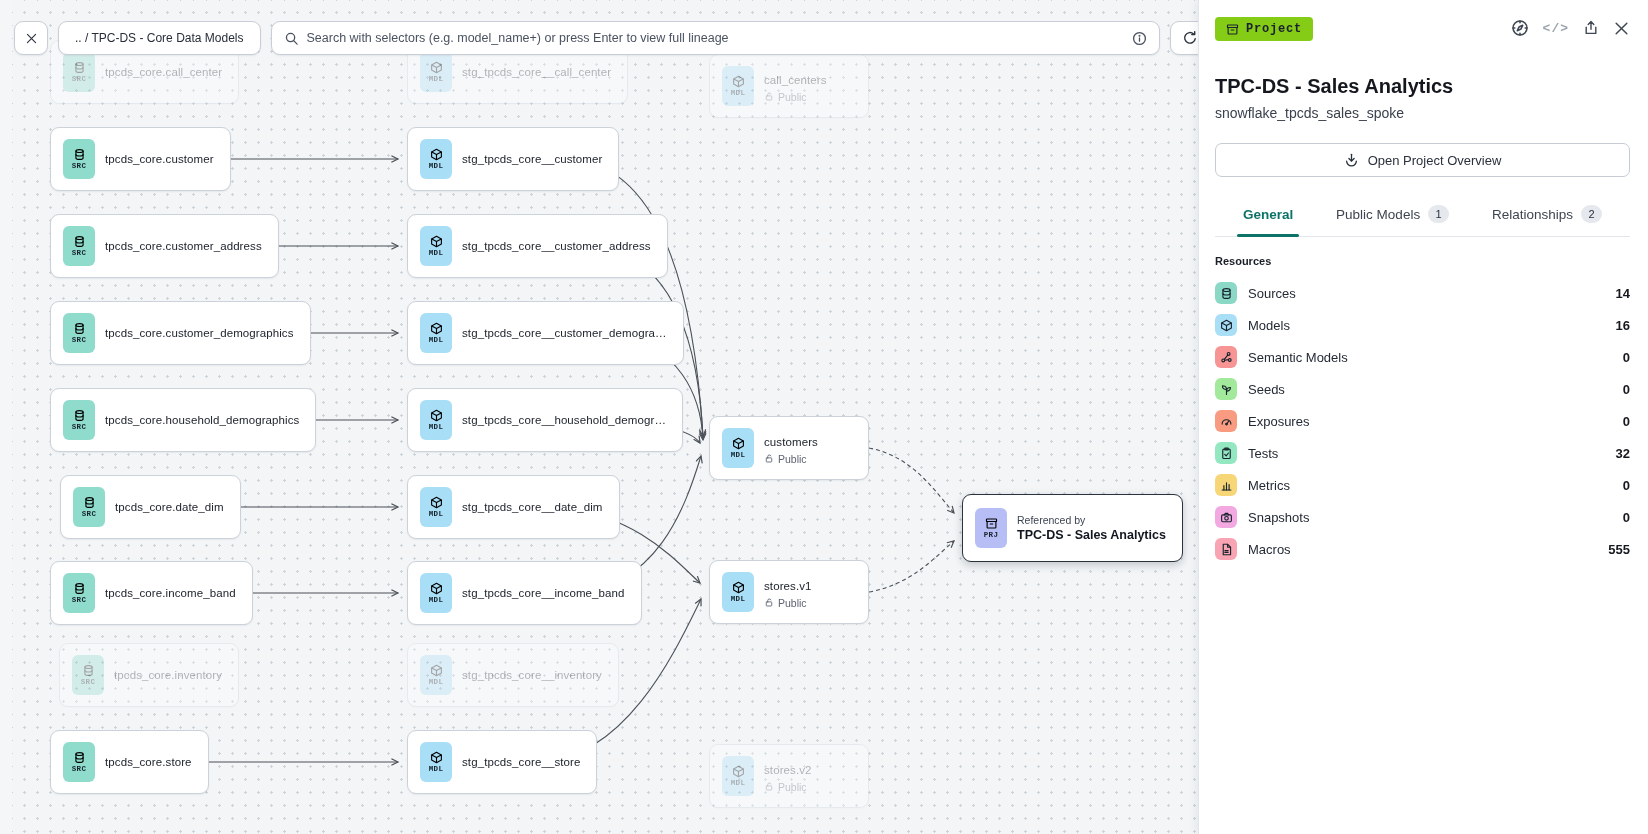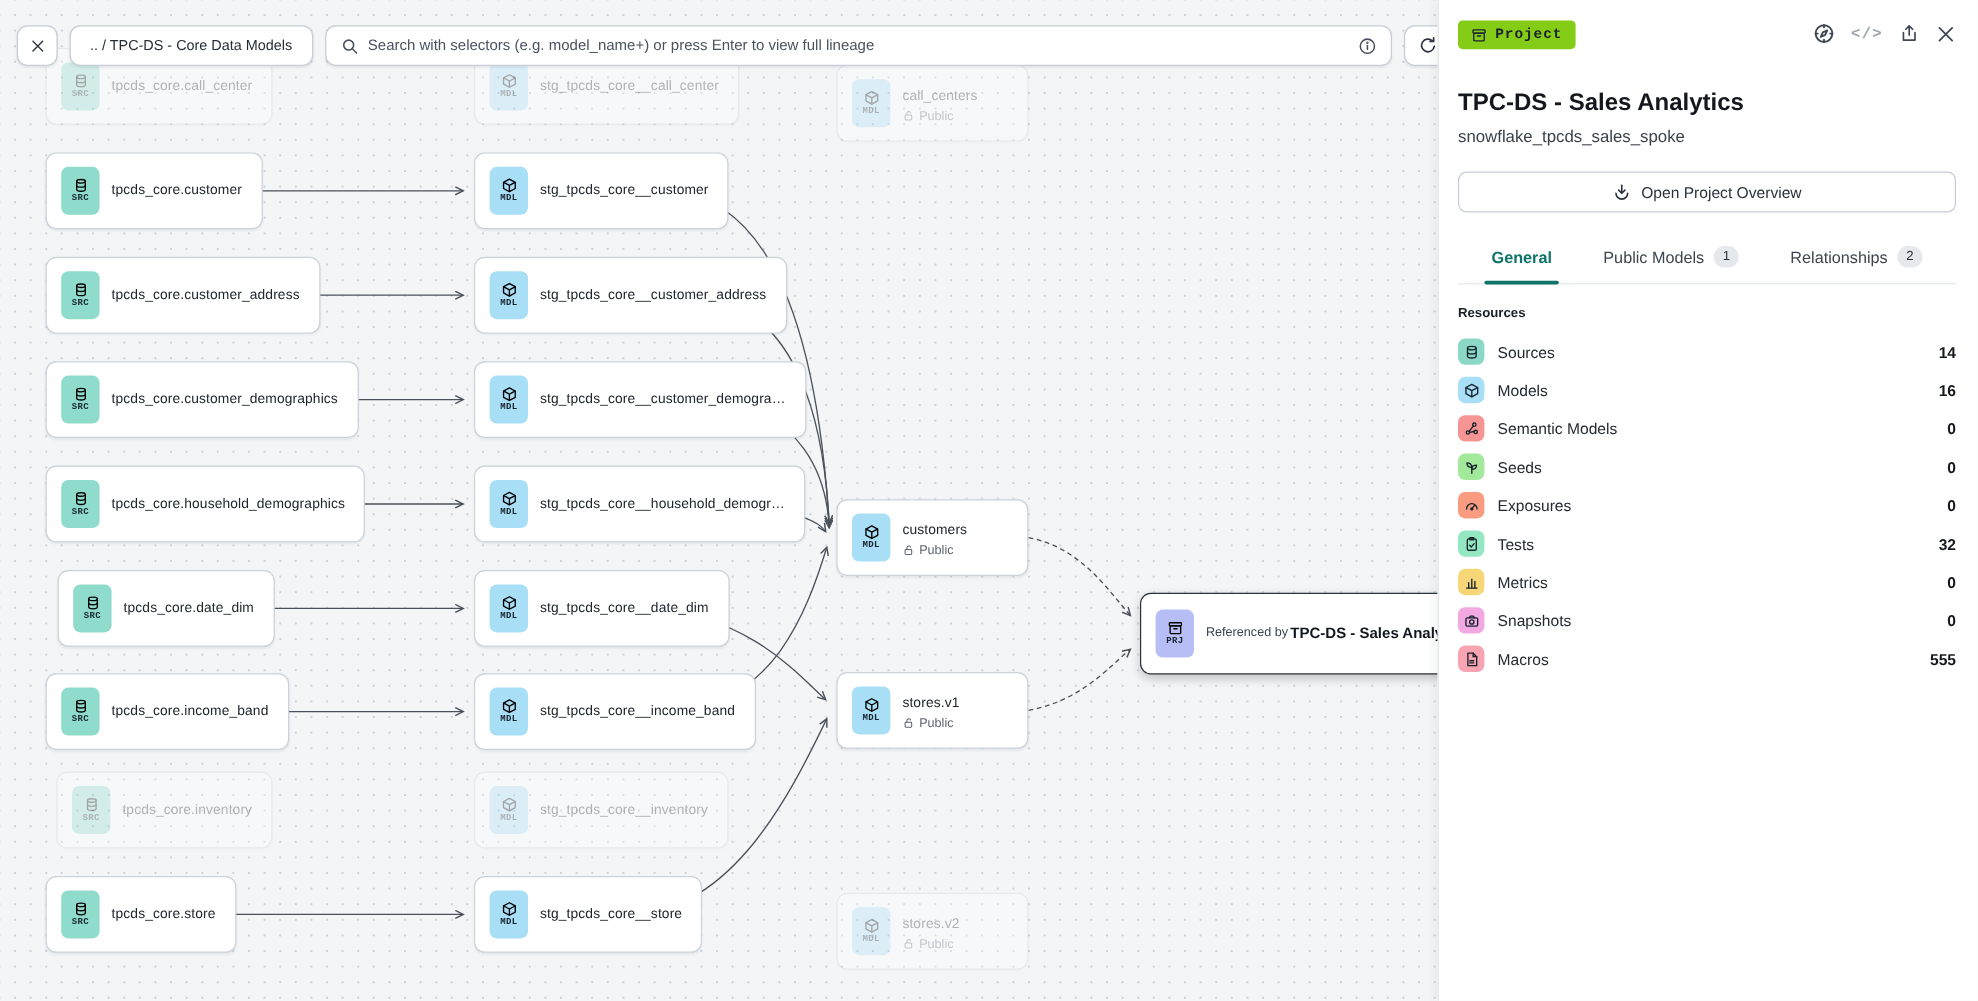--- a/index.html
+++ b/index.html
@@ -1,41 +1,41 @@
 <!DOCTYPE html>
 <html><head>
 <meta charset="utf-8">
 <style>
   * { box-sizing: border-box; margin: 0; padding: 0; }
   html,body { width:1648px; height:834px; overflow:hidden;
     font-family:"Liberation Sans", sans-serif; background:#f4f6f8; }
 
   
-  .canvas { position:absolute; left:0; top:0; width:1198px; height:834px;
+  .canvas { position:absolute; left:12px; top:0; width:1198px; height:834px;
     background-color:#f3f5f7;
     background-image:radial-gradient(#ccd3d9 1px, transparent 1.2px);
     background-size:13px 13px; background-position:6px 6px; }
   svg.edges { position:absolute; left:0; top:0; z-index:1; }
   .edge { fill:none; stroke:#4b5159; stroke-width:1.1px; }
   .edge.dashed { stroke-dasharray:4 3; }
 
   .node { position:absolute; z-index:2; display:inline-flex; align-items:center; gap:10px;
     background:#fff; border:1px solid #ccd2da; border-radius:9px; padding:0 16px 0 12px;
     height:64px; box-shadow:0 1px 2px rgba(20,30,40,.06); white-space:nowrap; cursor:pointer; }
   .node .nlabel { font-size:11.5px; color:#20252e; letter-spacing:.1px; }
   .node .nsub { font-size:10.5px; color:#5c6472; display:flex; align-items:center; gap:4px; margin-top:3px; }
   .node.faded { opacity:.32; }
   .node.fixed { width:160px; padding-right:6px; }
   .node.selected { border:1.5px solid #2a323d; box-shadow:0 3px 8px rgba(20,30,40,.22); z-index:3; }
   .chip { width:32px; height:40px; border-radius:6px; flex:0 0 auto;
     display:flex; flex-direction:column; align-items:center; justify-content:center; gap:1px; }
   .chip .ctxt { font-size:7.5px; font-weight:700; color:#17232c; letter-spacing:.3px;
     font-family:"Liberation Mono", monospace; }
   .chip-src { background:#8fdccc; } .chip-mdl { background:#a9def7; } .chip-prj { background:#b7bef6; }
-  .prj-texts { display:flex; flex-direction:row; gap:2px; }
+  .prj-texts { display:flex; flex-direction:column; gap:2px; }
   .prj-texts .ref { font-size:10.5px; color:#3c4452; }
   .prj-texts .pname { font-size:12.5px; font-weight:700; color:#11161f; }
 
   
   .toolbar { position:absolute; left:0; top:0; z-index:10; display:flex; gap:10px;
     padding:21px 0 0 14px; align-items:stretch; }
   .tbtn, .crumb, .searchwrap { background:#fff; border:1px solid #c9ced6; border-radius:9px;
     height:34px; box-shadow:0 1px 2px rgba(20,30,40,.07); display:flex; align-items:center; }
   .tbtn { width:34px; justify-content:center; cursor:pointer; color:#2c333e; }
   .crumb { padding:0 16px; font-size:12px; color:#262d38; cursor:pointer; }

